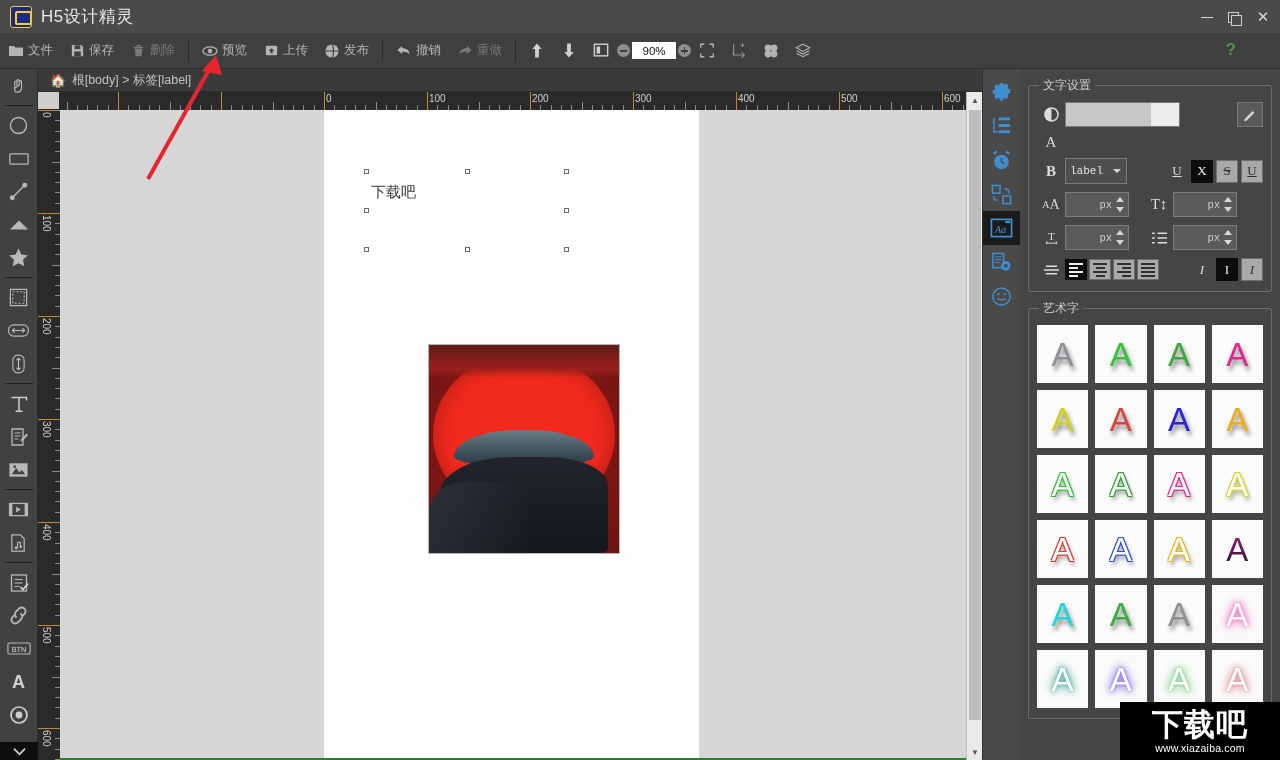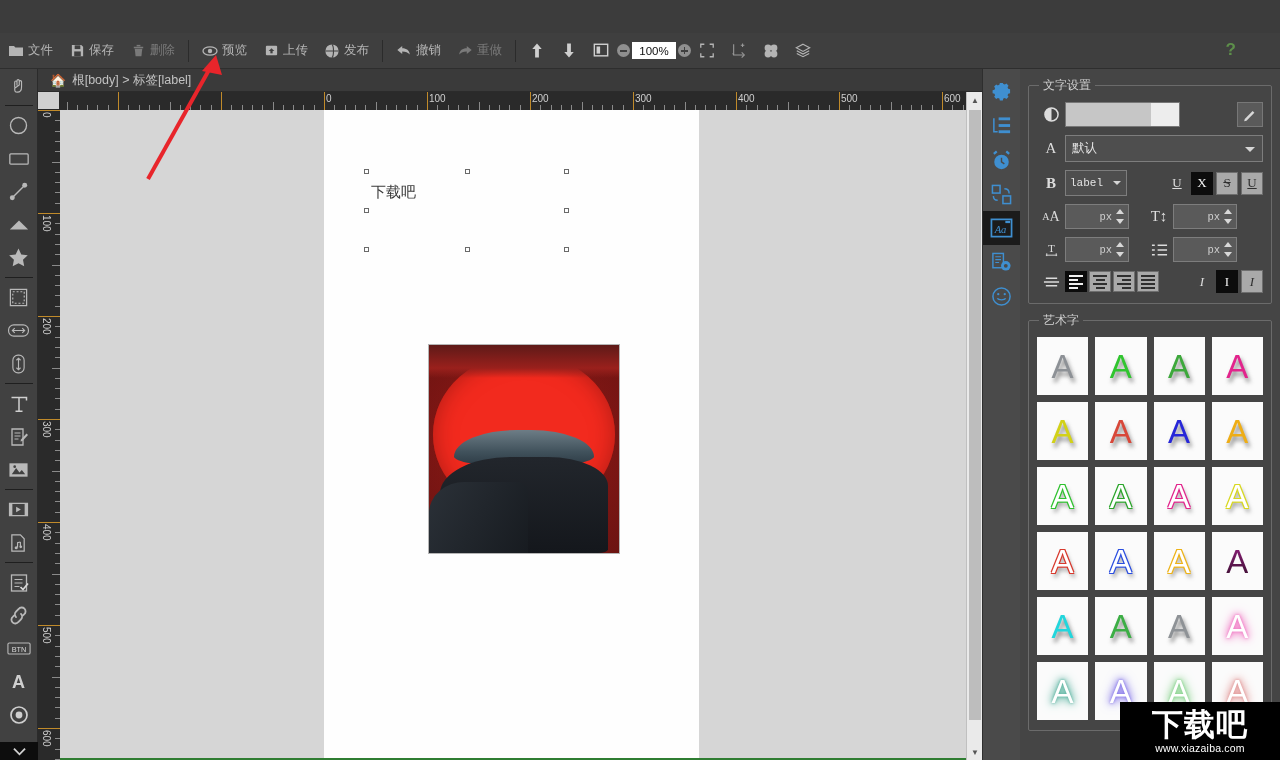--- a/index.html
+++ b/index.html
@@ -321,20 +321,29 @@
   .wm-url { color: #fff; font-size: 10.5px; margin-top: 2px; letter-spacing: .2px; }
 
   
   .arrow-anno { position: absolute; left: 130px; top: 55px; z-index: 25; pointer-events: none; }
 </style>
 </head>
 <body>
 
 <div id="app">
 
+  <div class="titlebar">
+    <div class="app-logo"></div>
+    <div class="app-title">H5设计精灵</div>
+    <div class="win-ctrls">
+      <div class="win-btn wmin"></div>
+      <div class="win-btn wmax"></div>
+      <div class="win-btn">✕</div>
+    </div>
+  </div>
 
   <div class="toolbar">
 
     <div class="tb-item">
       <span class="tb-ico">
           <svg width="16" height="16" viewBox="0 0 16 16">
             <path fill="#b4b4b4" d="M1 3h5l1.4 1.6H15V13H1z"></path>
           </svg>
         </span>
       <span>文件</span>
@@ -434,21 +443,21 @@
     <div class="tb-item">
       <span class="tb-ico">
           <svg width="17" height="17" viewBox="0 0 18 18">
             <rect x="1.5" y="2" width="15" height="13" fill="none" stroke="#cfcfcf" stroke-width="1.6"></rect>
             <rect x="4" y="4.5" width="4" height="8" fill="#cfcfcf"></rect>
           </svg>
         </span>
     </div>
 
     <div class="circ-btn"></div>
-    <div class="zoom-box">100%</div>
+    <div class="zoom-box">90%</div>
     <div class="circ-btn plus"></div>
 
     <div class="tb-item">
       <span class="tb-ico">
           <svg width="17" height="17" viewBox="0 0 18 18">
             <path d="M2 6V2h4M16 6V2h-4M2 12v4h4M16 12v4h-4" stroke="#b4b4b4" stroke-width="1.5" fill="none"></path>
           </svg>
         </span>
     </div>
     <div class="tb-item">
@@ -897,24 +906,20 @@
         <div class="color-swatch"></div>
         <div class="pen-btn">
           <svg width="14" height="14" viewBox="0 0 16 16">
               <path d="M2 12.5 11 3.5l2 2-9 9-2.6.6z" fill="#d8d8d8"></path>
             </svg>
         </div>
       </div>
 
       <div class="prow">
         <div class="pico serif">A</div>
-        <div class="sel-font">
-          <span>默认</span>
-          <i class="caret"></i>
-        </div>
       </div>
 
       <div class="prow">
         <div class="pico serif" style="font-weight:bold">B</div>
         <div class="sel-weight">
           <span>label</span>
           <i class="caret"></i>
         </div>
         <div class="tog-grp">
           <div class="tog plain" style="text-decoration:underline">U</div>

